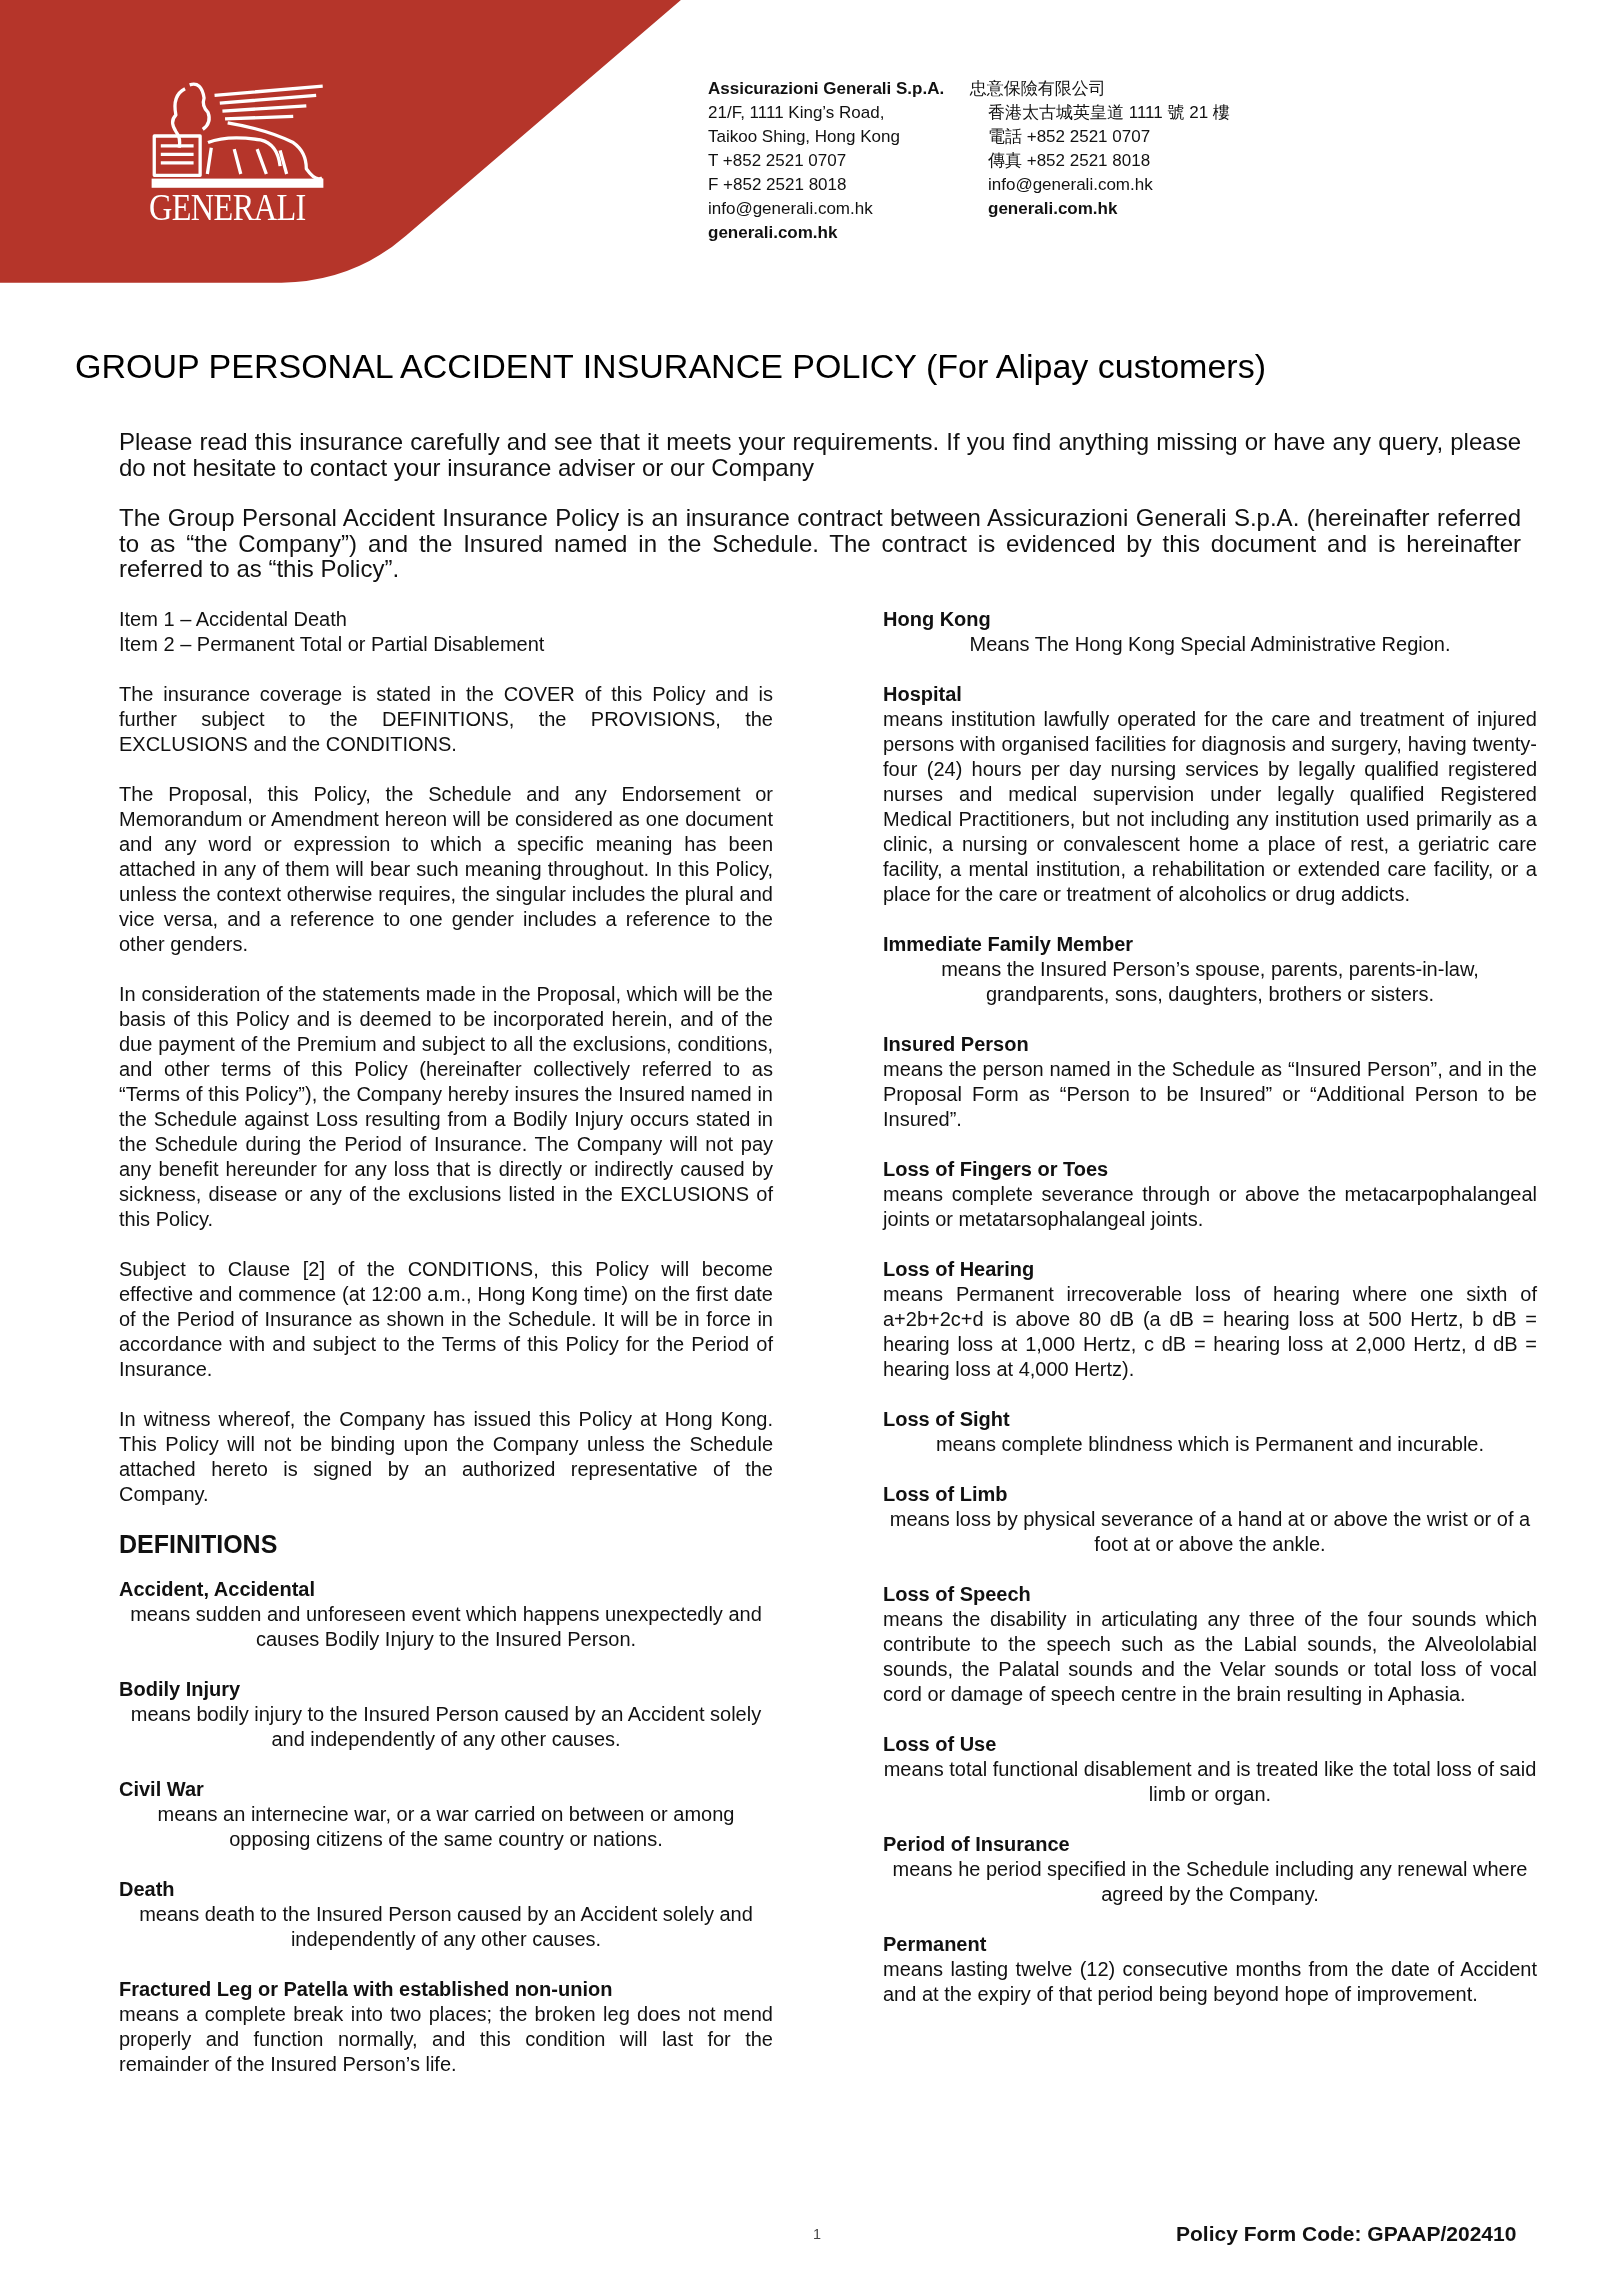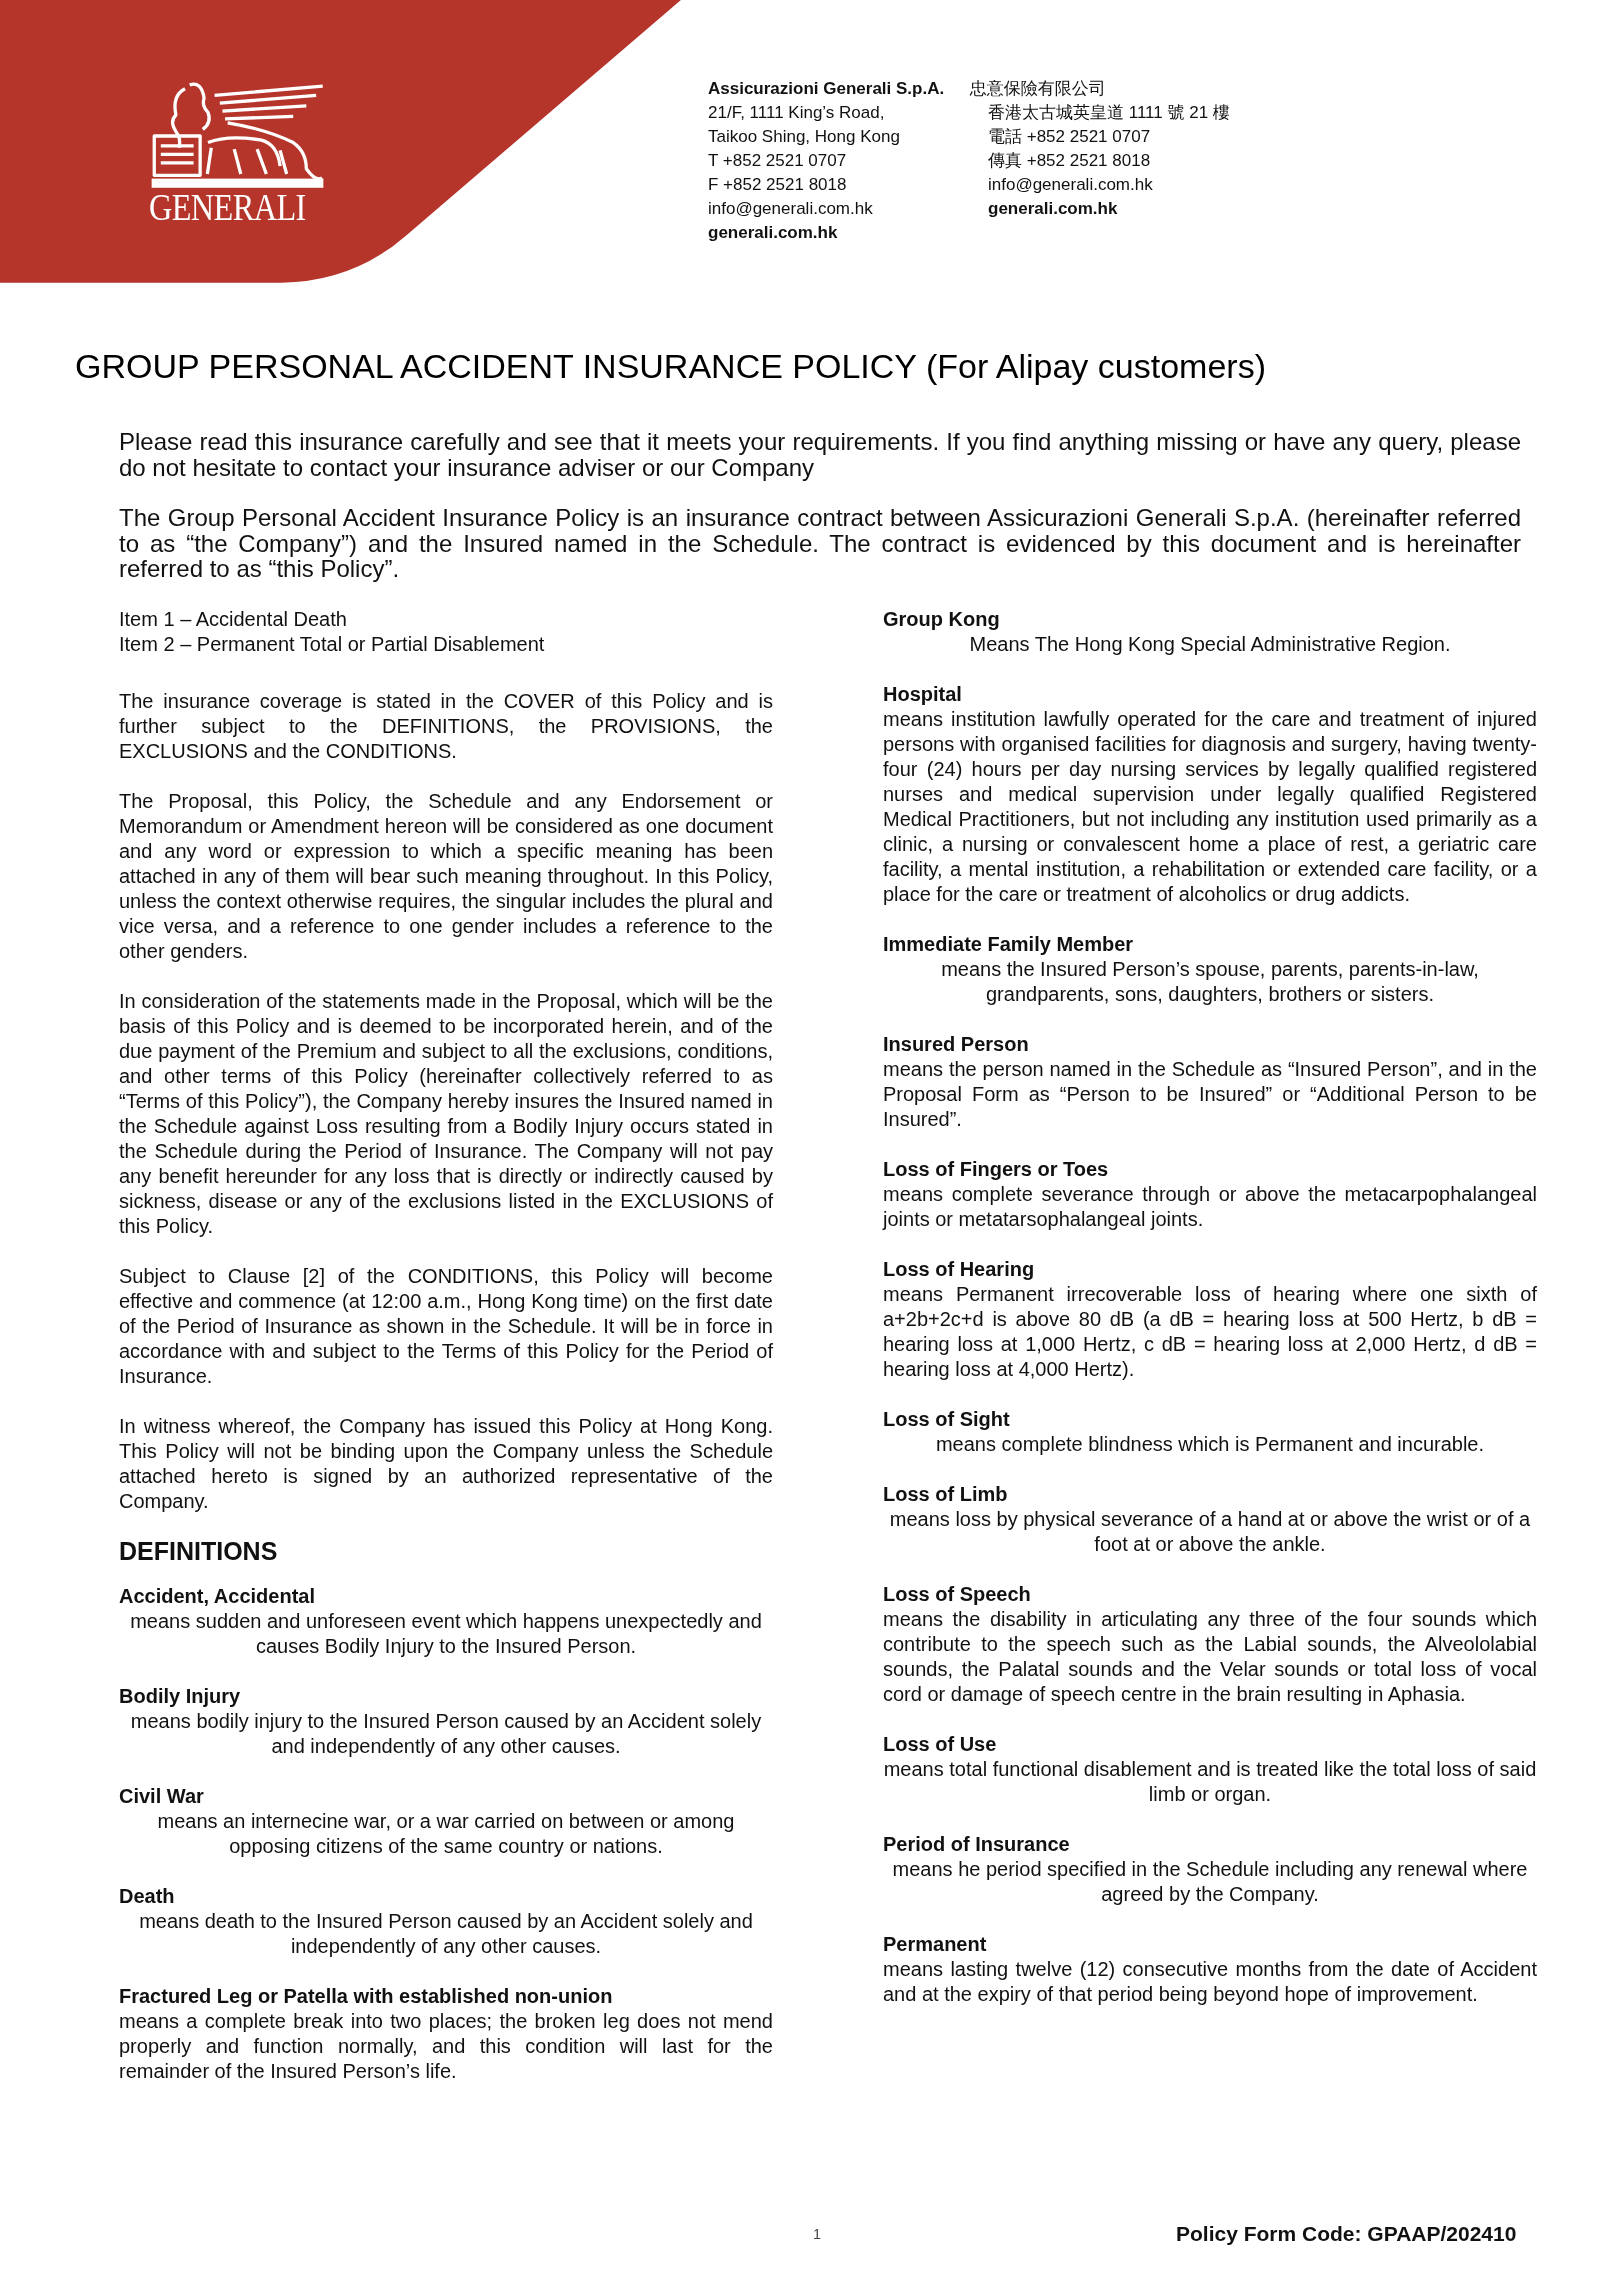--- a/index.html
+++ b/index.html
@@ -19,21 +19,21 @@
   .title { position: absolute; left: 0; width: 1341px; top: 347px; text-align: center; font-size: 34px; color: #000; }
 
   .intro { position: absolute; left: 119px; width: 1402px; font-size: 24px; line-height: 25.5px; text-align: justify; }
   .intro1 { top: 429px; }
   .intro2 { top: 505px; }
 
   .col { position: absolute; top: 607px; width: 654px; font-size: 20px; line-height: 25px; }
   .col-left { left: 119px; }
   .col-right { left: 883px; }
   .col p { text-align: justify; margin-bottom: 25px; }
-  .col .items { margin-bottom: 32px; }
+  .col .items { margin-bottom: 25px; }
   .col h2 { font-size: 25px; font-weight: bold; margin-top: 25px; margin-bottom: 19.6px; }
   .def { margin-bottom: 25px; }
   .def .term { font-weight: bold; display: block; }
   .def .mean { display: block; text-align: justify; }
   .def .mean.noj { text-align: center; }
 
   .footer-page { position: absolute; left: 813px; top: 2226px; font-size: 14.4px; color: #444; }
   .footer-code { position: absolute; left: 1176px; top: 2222px; font-size: 21px; font-weight: bold; }
 </style>
 </head>
@@ -111,21 +111,21 @@
     <span class="mean noj">means death to the Insured Person caused by an Accident solely and independently of any other causes.</span>
   </div>
   <div class="def">
     <span class="term">Fractured Leg or Patella with established non-union</span>
     <span class="mean">means a complete break into two places; the broken leg does not mend properly and function normally, and this condition will last for the remainder of the Insured Person’s life.</span>
   </div>
 </div>
 
 <div class="col col-right">
   <div class="def">
-    <span class="term">Group Kong</span>
+    <span class="term">Hong Kong</span>
     <span class="mean noj">Means The Hong Kong Special Administrative Region.</span>
   </div>
   <div class="def">
     <span class="term">Hospital</span>
     <span class="mean">means institution lawfully operated for the care and treatment of injured persons with organised facilities for diagnosis and surgery, having twenty-four (24) hours per day nursing services by legally qualified registered nurses and medical supervision under legally qualified Registered Medical Practitioners, but not including any institution used primarily as a clinic, a nursing or convalescent home a place of rest, a geriatric care facility, a mental institution, a rehabilitation or extended care facility, or a place for the care or treatment of alcoholics or drug addicts.</span>
   </div>
   <div class="def">
     <span class="term">Immediate Family Member</span>
     <span class="mean noj">means the Insured Person’s spouse, parents, parents-in-law, grandparents, sons, daughters, brothers or sisters.</span>
   </div>

